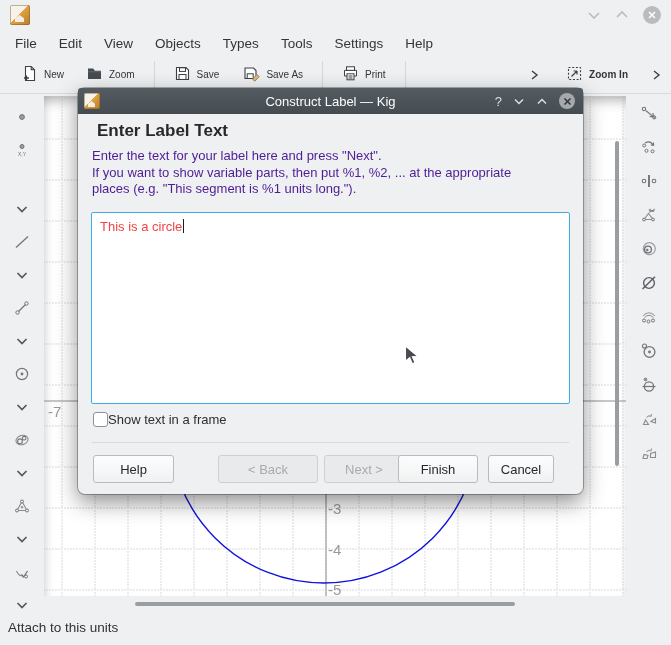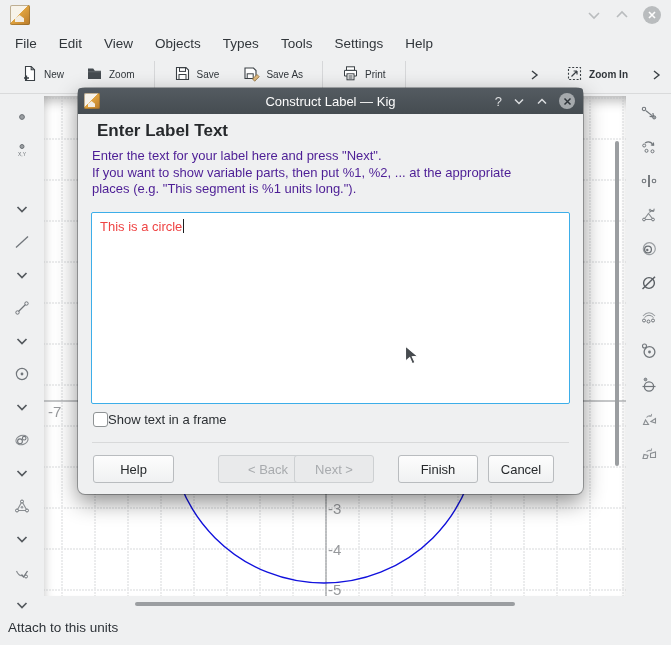--- a/index.html
+++ b/index.html
@@ -410,21 +410,21 @@
 
   <div class="dlg-checkrow">
     <span class="checkbox"></span>
     <span>Show text in a frame</span>
   </div>
 
   <div class="dlg-sep"></div>
 
   <div class="dlg-btn" style="left:15px;width:81px;">Help</div>
   <div class="dlg-btn disabled" style="left:140px;width:100px;">&lt; Back</div>
-  <div class="dlg-btn disabled" style="left:216px;width:80px;">Next &gt;</div>
+  <div class="dlg-btn disabled" style="left:246px;width:80px;">Next &gt;</div>
   <div class="dlg-btn" style="left:320px;width:80px;">Finish</div>
   <div class="dlg-btn" style="left:410px;width:66px;">Cancel</div>
 </div>
 
 <div class="cursor-arrow">
   <svg width="16" height="21" viewBox="0 0 16 21">
       <path d="M1.5 1 L1.5 16.2 L5.7 12.7 L8.3 18.8 L11 17.6 L8.3 11.7 L13.4 11.2 Z" fill="#474b4f" stroke="#ffffff" stroke-width="1.1"></path>
     </svg>
 </div>
 

